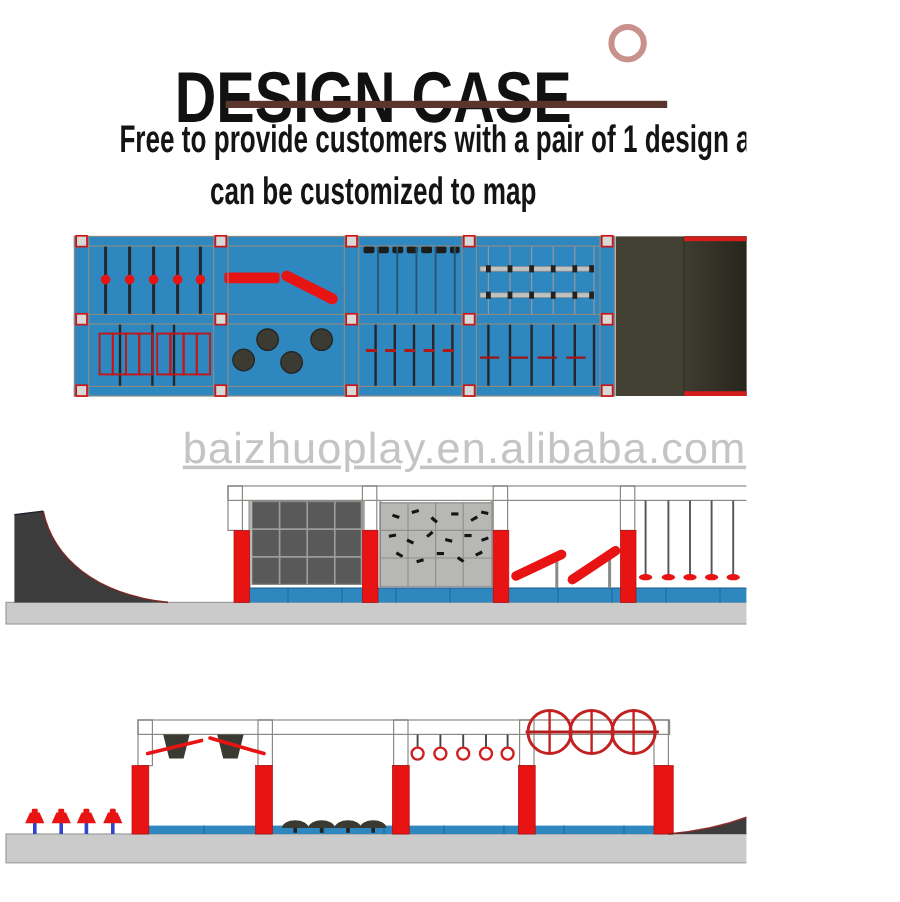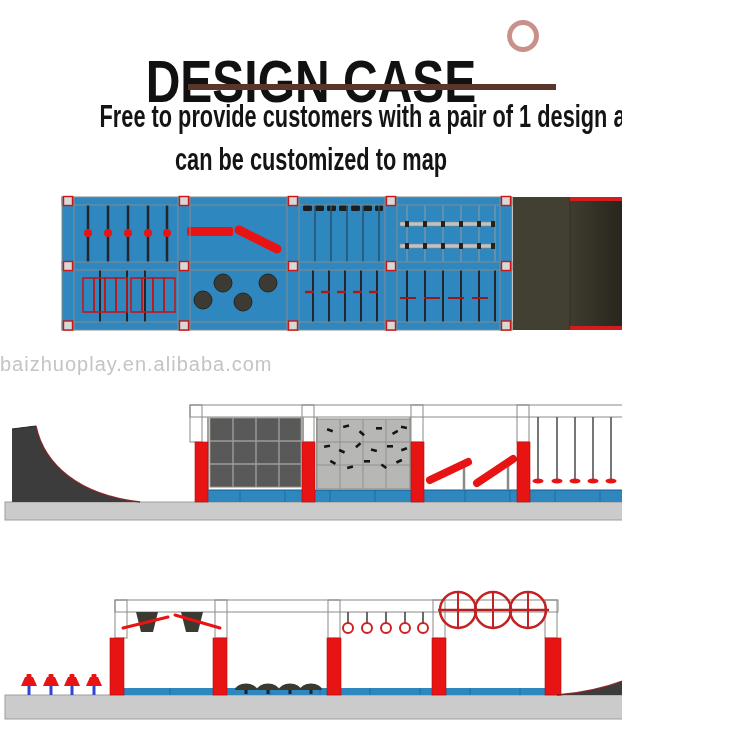--- a/index.html
+++ b/index.html
@@ -22,22 +22,22 @@
     background:var(--title-underline-brown);
   }
   .subtitle{
     position:absolute;left:0;width:100%;text-align:center;color:#141414;
     font-size:32px;font-weight:bold;line-height:40px;white-space:nowrap;
     transform:scaleX(.68);
   }
   .subtitle.l1{top:96px;}
   .subtitle.l2{top:139px;}
   .watermark{
-    position:absolute;top:353px;left:0;width:100%;text-align:left;
-    font-size:20px;letter-spacing:1px;color:var(--watermark-gray);font-weight:normal;
+    position:absolute;top:353px;left:0;width:100%;text-align:right;
+    font-size:36px;letter-spacing:1px;color:var(--watermark-gray);font-weight:normal;text-decoration:underline;
   }
   
   svg{position:absolute;display:block;}
   #plan-svg{left:55px;top:192px;}
   #elevA-svg{left:0;top:398px;}
   #elevB-svg{left:0;top:575px;}
   .f-red{fill:var(--accent-red);}
   .f-blue{fill:var(--floor-blue);}
   .f-ground{fill:var(--ground-gray);stroke:#9d9d9d;stroke-width:1;}
   .f-ramp{fill:var(--ramp-dark);}

